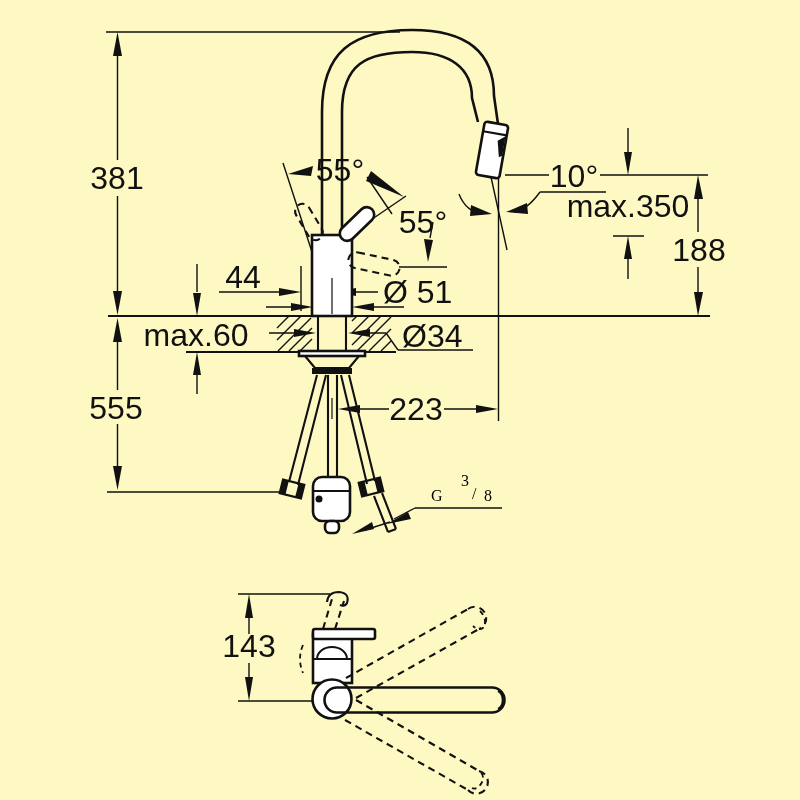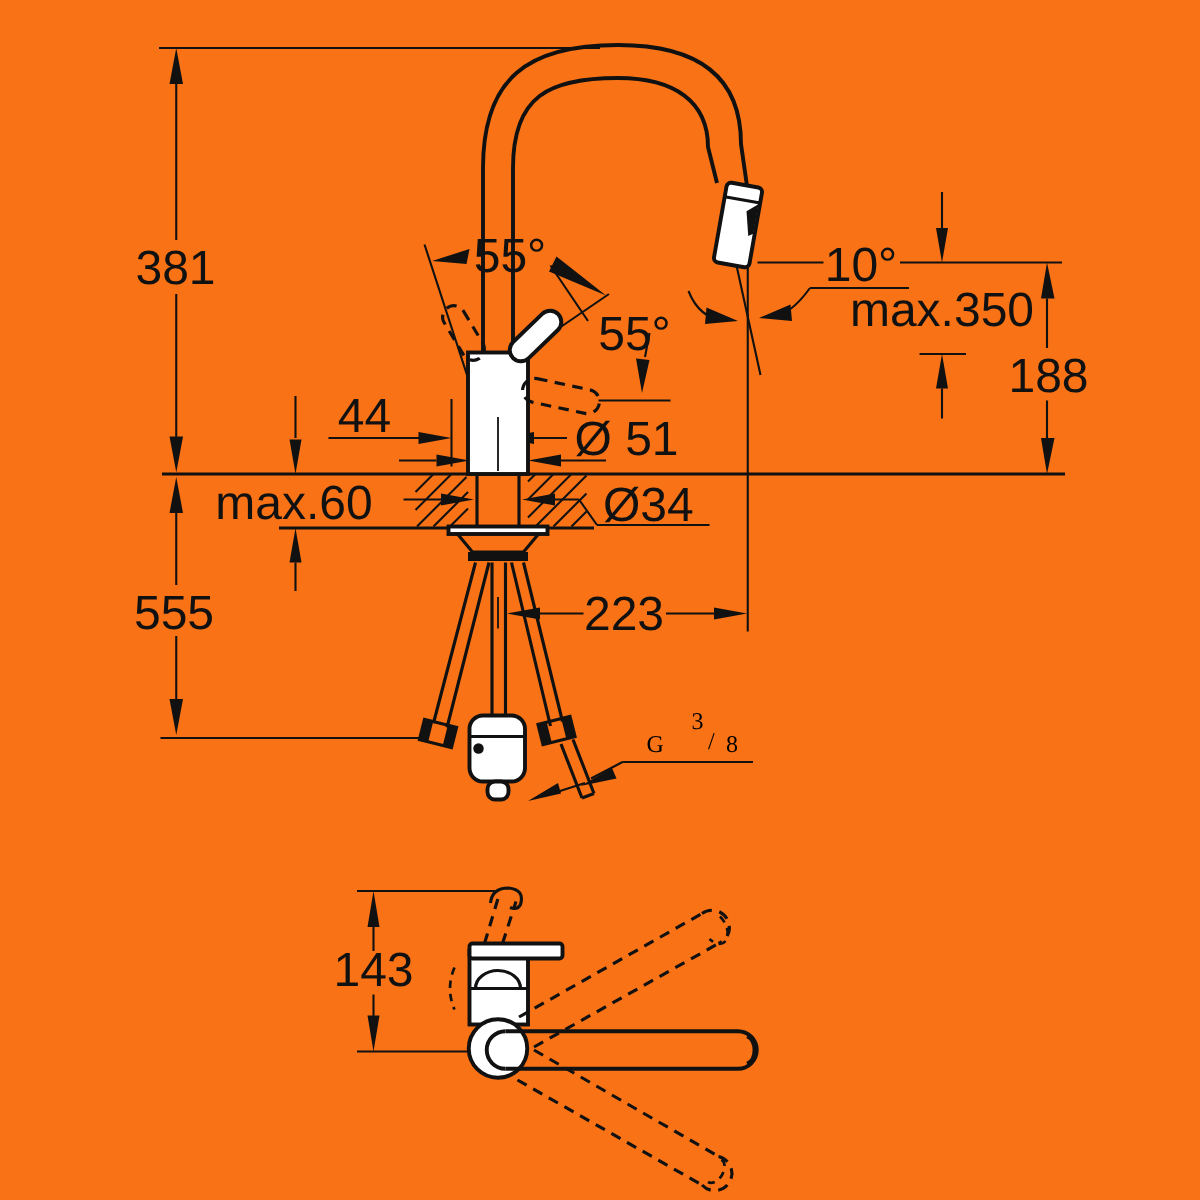--- a/index.html
+++ b/index.html
@@ -1,16 +1,16 @@
 <!DOCTYPE html>
 <html><head>
 <meta charset="utf-8">
 <style>
   html,body{margin:0;padding:0;background:#ffffff;}
-  .stage{width:800px;height:800px;position:relative;background:#f97316;overflow:hidden;}
+  .stage{width:800px;height:800px;position:relative;background:#fef9c3;overflow:hidden;}
   svg{display:block;}
   text.dim{
     font-family:"Liberation Sans","DejaVu Sans",sans-serif;
     font-size:32px;
     fill:#111111;
   }
   .ln{stroke:#111111;stroke-width:1.4;fill:none;}
   .obj{stroke:#111111;stroke-width:2.6;fill:none;}
   .objf{stroke:#111111;stroke-width:2.6;fill:#ffffff;}
   .med{stroke:#111111;stroke-width:2.1;fill:none;}

